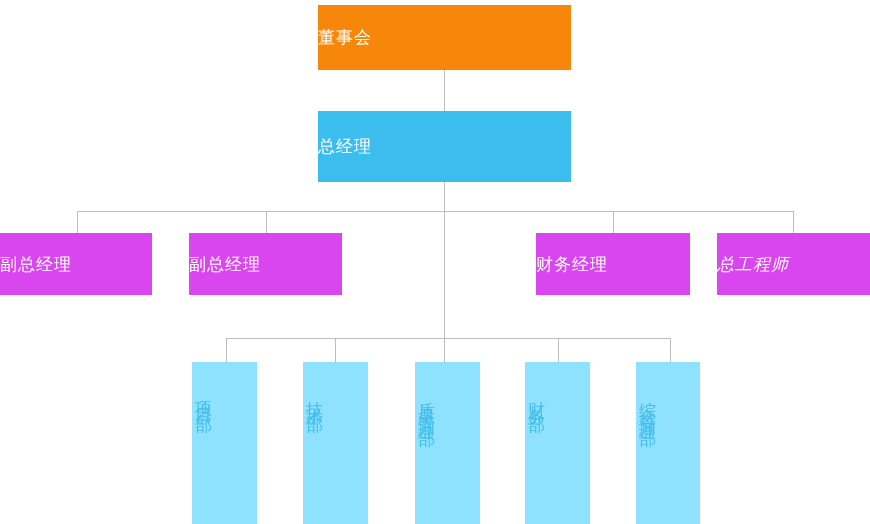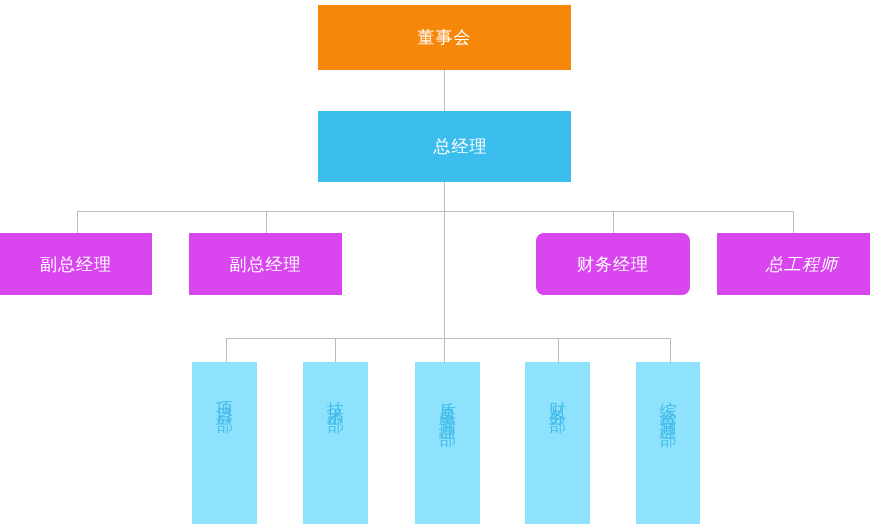--- a/index.html
+++ b/index.html
@@ -11,31 +11,31 @@
     position: relative;
     width: 870px;
     height: 524px;
     background: #ffffff;
     overflow: hidden;
   }
   .node {
     position: absolute;
     display: flex;
     align-items: center;
-    justify-content: center;
+    justify-content: flex-start;
     color: #ffffff;
     font-size: 17px;
     letter-spacing: 1px;
   }
   .node-board   { background: #F7870B; left: 318px; top: 5px;   width: 253px; height: 65px; }
-  .node-gm      { background: #3BBEEE; left: 318px; top: 111px; width: 253px; height: 71px; padding-left: 32px; }
+  .node-gm      { background: #3BBEEE; left: 318px; top: 111px; width: 253px; height: 71px; }
   .node-mgr     { background: #d946ef; top: 233px; height: 62px; }
   .node-mgr-0   { left: 0px;   width: 152px; }
   .node-mgr-1   { left: 189px; width: 153px; }
-  .node-mgr-2   { left: 536px; width: 154px; border-radius: 8px; }
+  .node-mgr-2   { left: 536px; width: 154px; }
   .node-mgr-3   { left: 717px; width: 170px; font-style: italic; }
   .node-dept {
     background: #8FE2FE;
     top: 362px; height: 162px;
     color: #41BCE9;
     align-items: flex-start;
   }
   .node-dept-0 { left: 192px; width: 65px; }
   .node-dept-1 { left: 303px; width: 65px; }
   .node-dept-2 { left: 415px; width: 65px; }

